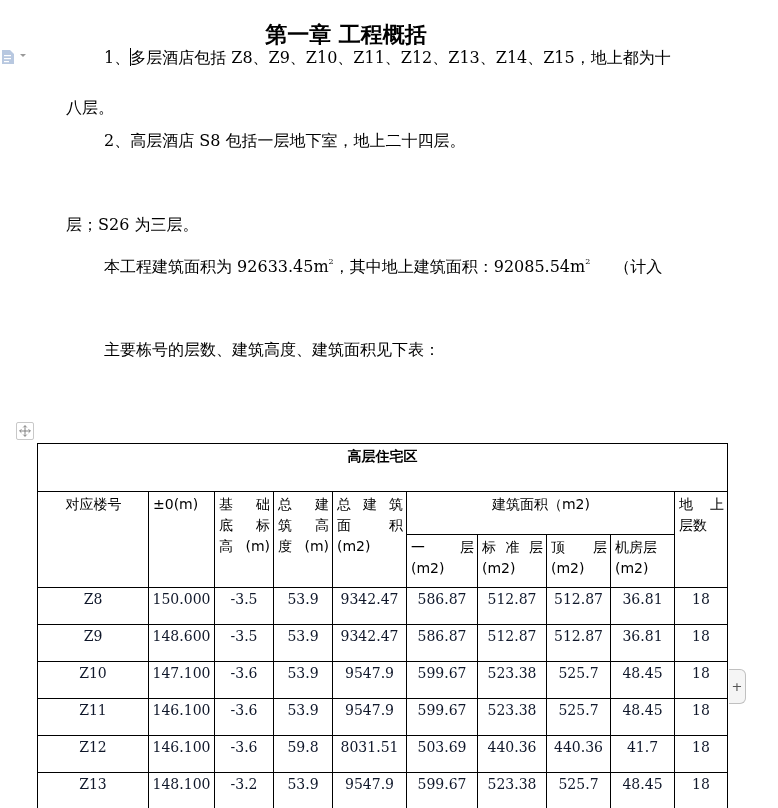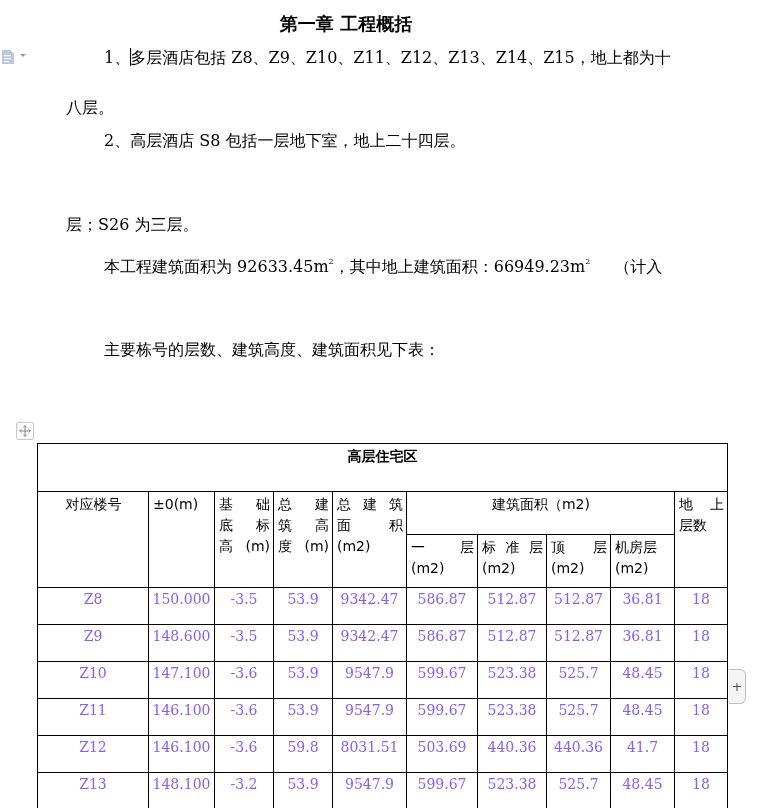--- a/index.html
+++ b/index.html
@@ -1,39 +1,39 @@
 <!DOCTYPE html>
 <html><head>
 <meta charset="utf-8">
 <style>
   html, body { margin:0; padding:0; background:#ffffff; }
   body { width:778px; height:808px; overflow:hidden; position:relative;
          font-family: "DejaVu Serif", "Liberation Serif", serif; color:#000; }
   .page { position:absolute; left:0; top:0; width:778px; height:808px; }
-  .title { position:absolute; left:0; width:692px; top:12px; text-align:center;
-           font-family:"DejaVu Sans", "Liberation Sans", sans-serif; font-weight:bold; font-size:18px; letter-spacing:0px; }
+  .title { position:absolute; left:0; width:692px; top:20px; text-align:center;
+           font-family:"DejaVu Sans", "Liberation Sans", sans-serif; font-weight:bold; font-size:22px; letter-spacing:0px; }
   .line { position:absolute; font-size:16px; white-space:nowrap; line-height:20px; }
   .doc-icon { position:absolute; left:2px; top:50px; width:12px; height:14px; }
   .doc-arrow { position:absolute; left:20px; top:54px; width:0; height:0;
                border-left:3px solid transparent; border-right:3px solid transparent; border-top:3px solid #999; }
   .caret { display:inline-block; width:1px; height:18px; background:#000; vertical-align:-3px; margin-right:-1px; }
   sup { font-size:8px; vertical-align:8px; line-height:0; }
   .move-handle { position:absolute; left:16px; top:422px; width:18px; height:18px; border:1px solid #c8c8c8;
                  border-radius:2px; background:#fff; box-sizing:border-box; }
   .add-row { position:absolute; left:729px; top:669px; width:17px; height:35px; border:1px solid #c0c0c0;
              border-left:none; border-radius:0 6px 6px 0; background:#f5f5f5; box-sizing:border-box;
              font-family:"DejaVu Sans", sans-serif; font-size:13px; color:#555; text-align:center; line-height:34px; }
   table.grid { position:absolute; left:37px; top:443px; border-collapse:collapse; table-layout:fixed;
                font-family:"DejaVu Sans", "Liberation Sans", sans-serif; }
   table.grid td { border:1px solid #000; padding:0; vertical-align:top; font-size:14px; box-sizing:border-box; }
   .tcap { text-align:center; font-weight:bold; font-size:17px; padding-top:4px !important; }
   .hcell { font-size:15px; line-height:21px; padding:2px 3px 0 4px !important; }
   .center { text-align:center; }
   .jst { text-align:justify; text-align-last:justify; }
-  .dcell { text-align:center; font-size:12px; padding-top:3px !important; font-family:"DejaVu Serif", serif; color:#8b5cf6; }
+  .dcell { text-align:center; font-size:12px; padding-top:3px !important; font-family:"DejaVu Serif", serif; color:#0f172a; }
 </style>
 </head>
 <body>
 
 <div class="page">
 
   <svg class="doc-icon" viewBox="0 0 12 14">
     <path d="M0 0 H8 L12 4 V14 H0 Z" fill="#b8c8e0"></path>
     <rect x="2" y="5" width="7" height="1.2" fill="#fff"></rect>
     <rect x="2" y="8" width="7" height="1.2" fill="#fff"></rect>
@@ -46,21 +46,21 @@
   <div class="line" style="left:104px; top:48px;">
     <span>1、</span><span class="caret"></span><span>多层酒店包括 Z8、Z9、Z10、Z11、Z12、Z13、Z14、Z15，地上都为十</span>
   </div>
   <div class="line" style="left:66px; top:98px;">八层。</div>
 
   <div class="line" style="left:104px; top:131px;">2、高层酒店 S8 包括一层地下室，地上二十四层。</div>
 
   <div class="line" style="left:66px; top:215px;text-align:right;">层；S26 为三层。</div>
 
   <div class="line" style="left:104px; top:257px;">
-    <span>本工程建筑面积为 92633.45m</span><sup>2</sup><span>，其中地上建筑面积：66949.23m</span><sup>2</sup><span style="display:inline-block; width:24px;"></span><span>（计入</span>
+    <span>本工程建筑面积为 92633.45m</span><sup>2</sup><span>，其中地上建筑面积：92085.54m</span><sup>2</sup><span style="display:inline-block; width:24px;"></span><span>（计入</span>
   </div>
 
   <div class="line" style="left:104px; top:340px;">主要栋号的层数、建筑高度、建筑面积见下表：</div>
 
   <svg class="move-handle" viewBox="0 0 18 18">
     <g stroke="#777" stroke-width="1" fill="none">
       <line x1="9" y1="3" x2="9" y2="15"></line>
         <line x1="3" y1="9" x2="15" y2="9"></line>
       <polyline points="7,5 9,3 11,5"></polyline>
         <polyline points="7,13 9,15 11,13"></polyline>

